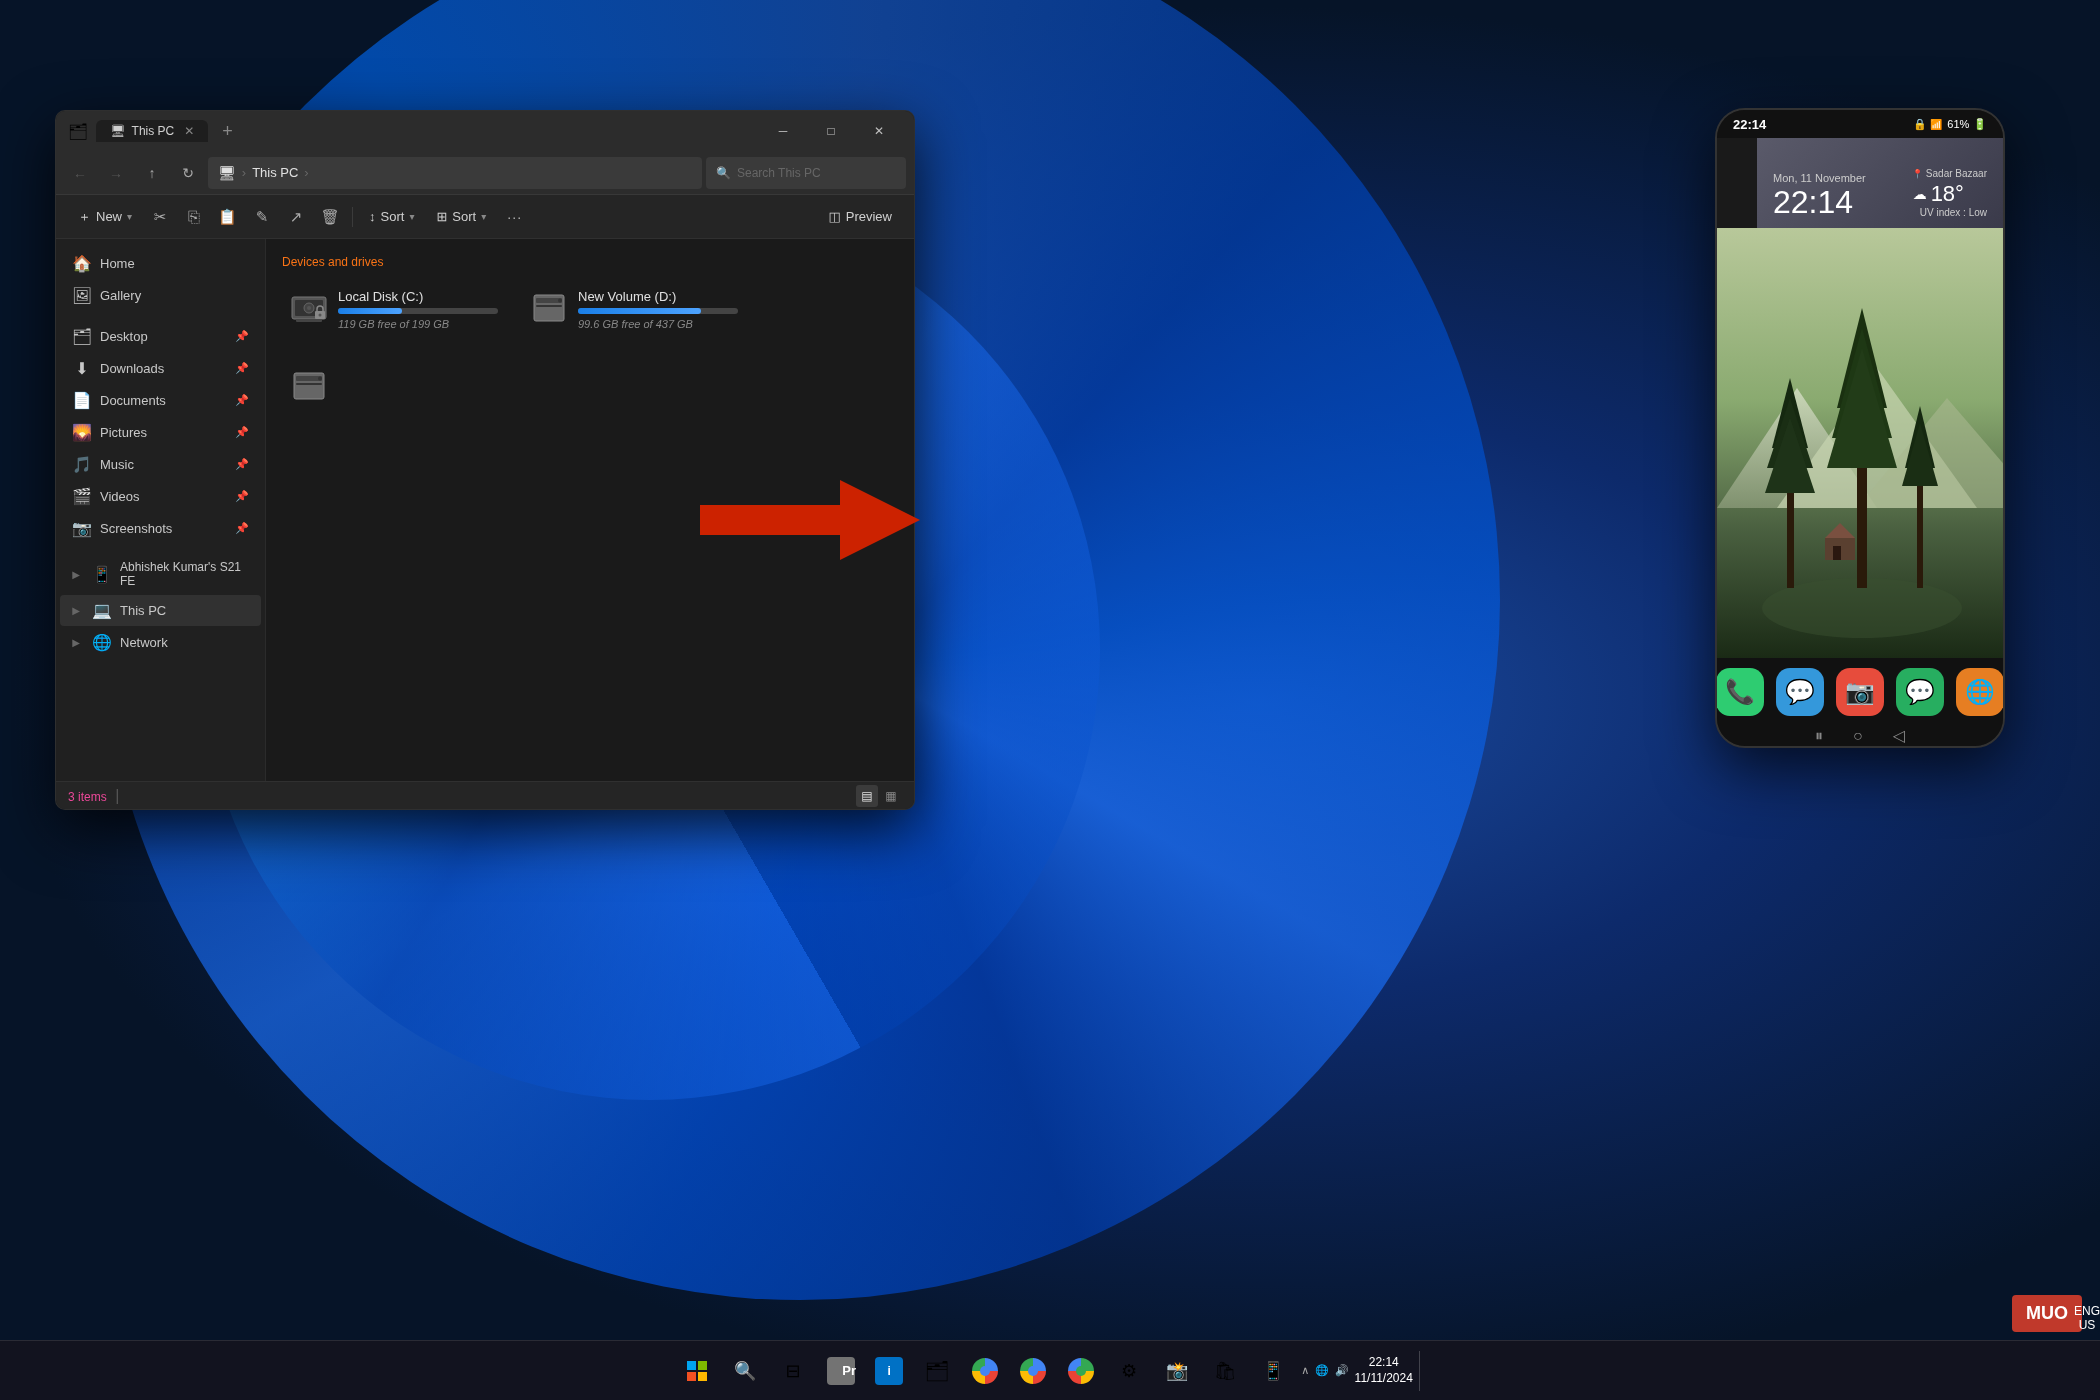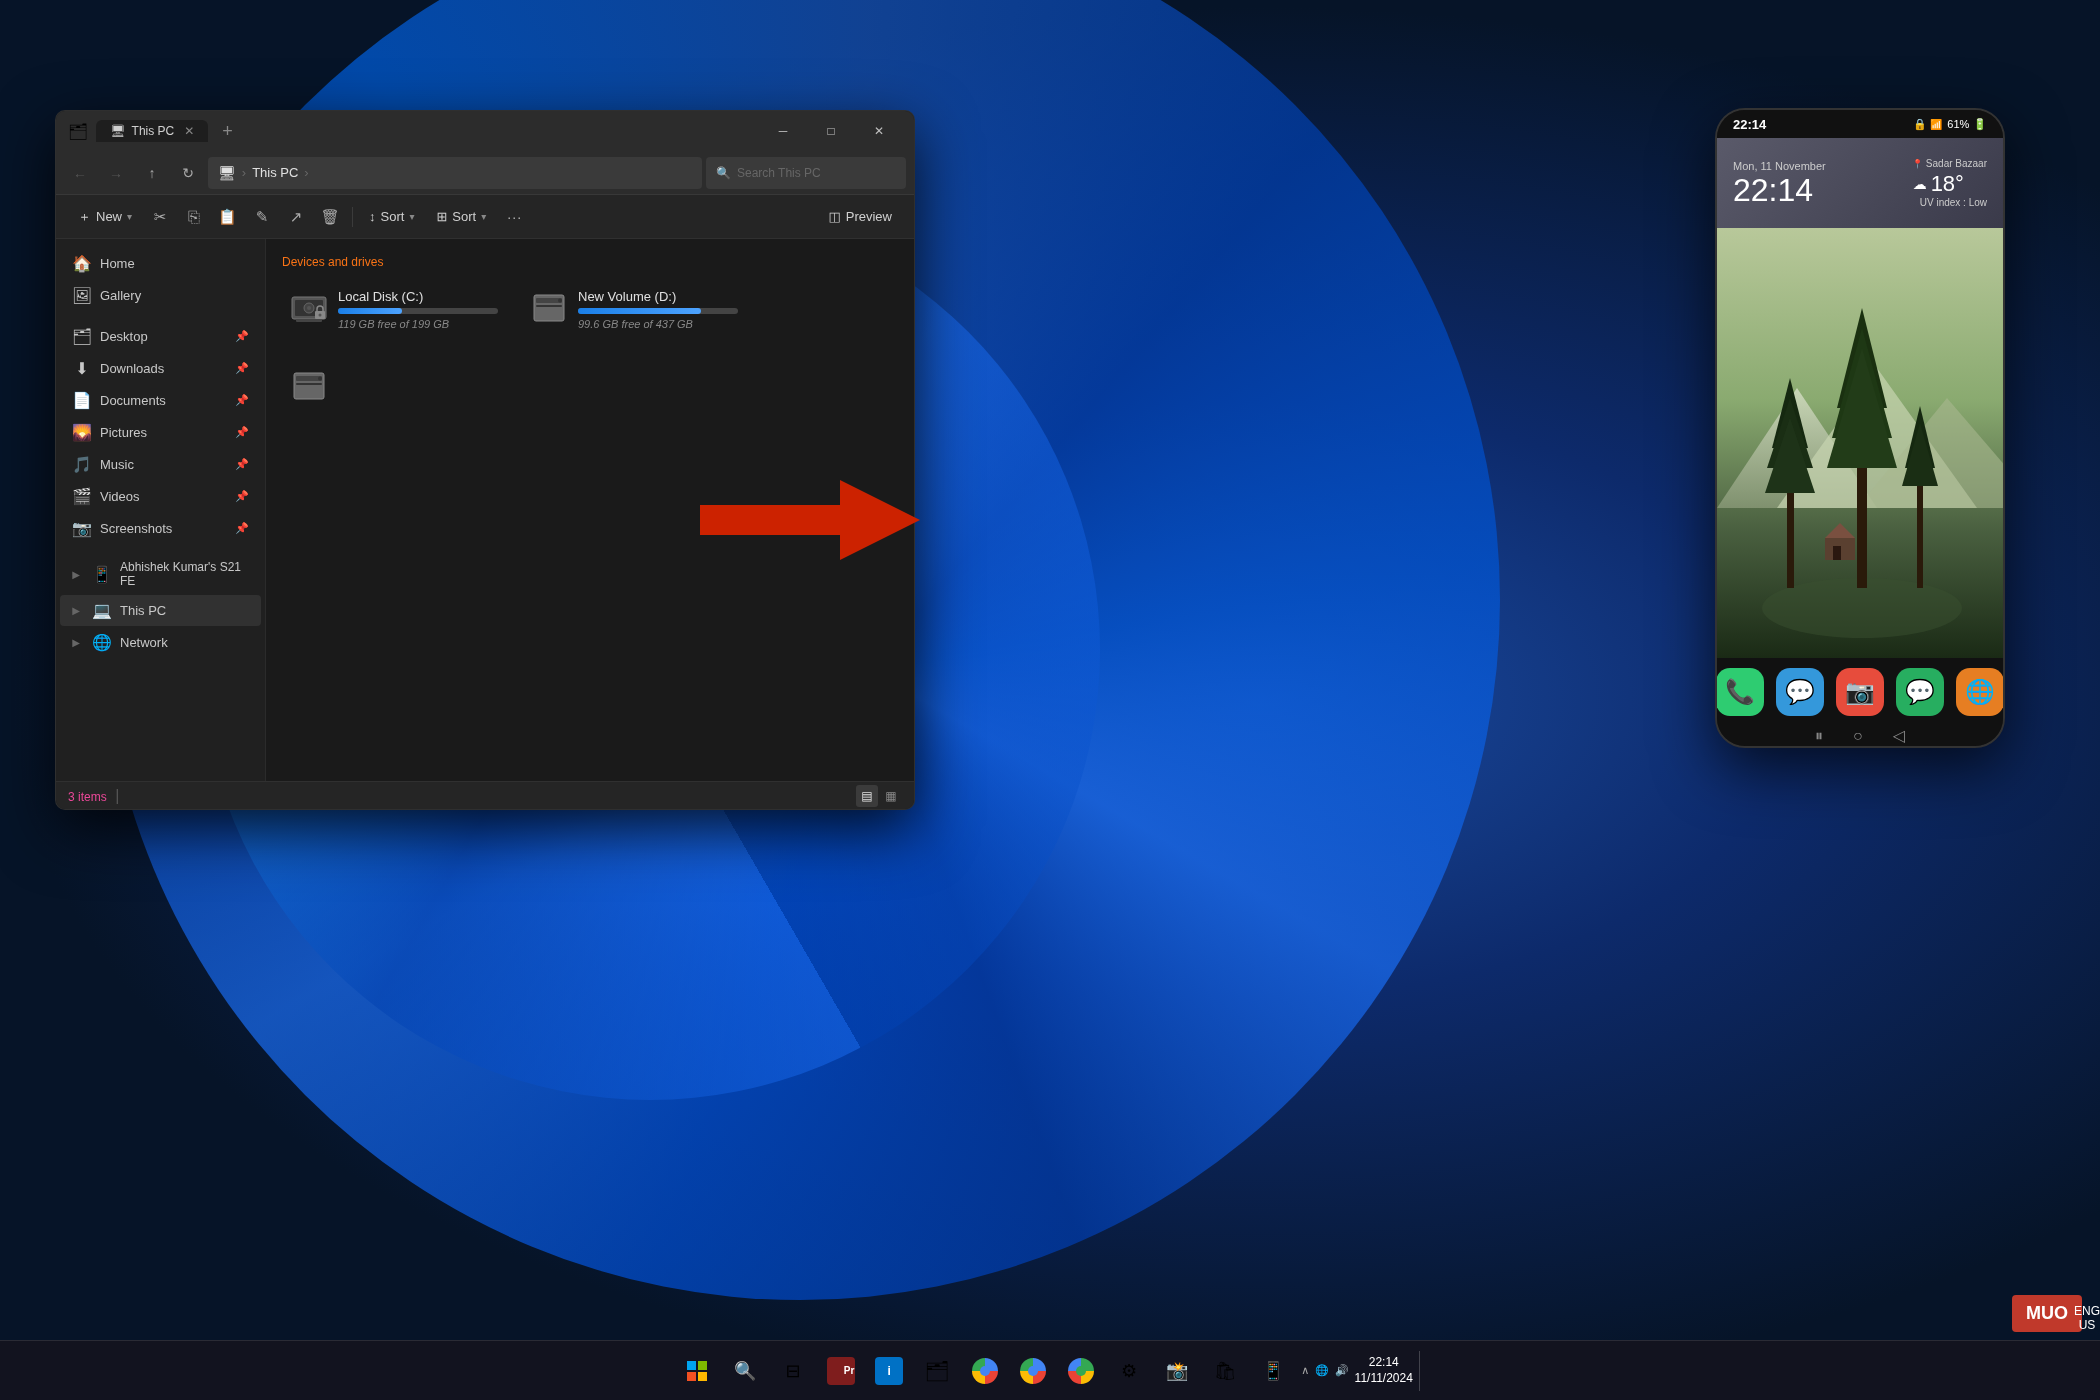--- a/index.html
+++ b/index.html
@@ -415,22 +415,23 @@
       align-items: center;
       gap: 4px;
       color: white;
       font-size: 11px;
     }
     .phone-weather-bar {
       height: 90px;
       background: linear-gradient(135deg, #5a5a6a 0%, #4a4a5a 50%, #3a3a4a 100%);
       padding: 10px 16px;
       display: flex;
-      align-items: center;
+      align-items: flex-end;
       justify-content: space-between;
+      margin-left: 40px;
     }
     .phone-date {
       color: white;
     }
     .phone-date-small {
       font-size: 11px;
       color: #ccc;
       margin-bottom: 2px;
     }
     .phone-time-large {
@@ -882,21 +883,21 @@
       <svg width="20" height="20" viewBox="0 0 20 20">
         <rect x="0" y="0" width="9" height="9" fill="#00a4ef"></rect>
         <rect x="11" y="0" width="9" height="9" fill="#7fba00"></rect>
         <rect x="0" y="11" width="9" height="9" fill="#f25022"></rect>
         <rect x="11" y="11" width="9" height="9" fill="#ffb900"></rect>
       </svg>
     </div>
     <div class="taskbar-icon" style="font-size:18px;">🔍</div>
     <div class="taskbar-icon" style="font-size:18px;">⊟</div>
     <div class="taskbar-icon">
-      <div style="background:#7f1d1d;color:white;width:28px;height:28px;border-radius:4px;display:flex;align-items:center;justify-content:center;font-weight:bold;font-size:10px;padding-left:16px;">Pr</div>
+      <div style="background:#737373;color:white;width:28px;height:28px;border-radius:4px;display:flex;align-items:center;justify-content:center;font-weight:bold;font-size:13px;padding-left:16px;">Pr</div>
     </div>
     <div class="taskbar-icon">
       <div style="background:#0071c5;color:white;width:28px;height:28px;border-radius:4px;display:flex;align-items:center;justify-content:center;font-size:12px;font-weight:bold;">i</div>
     </div>
     <div class="taskbar-icon" style="font-size:20px;">🗂</div>
     <div class="taskbar-icon">
       <div style="width:26px;height:26px;border-radius:50%;background:conic-gradient(#4285f4 0deg 90deg,#ea4335 90deg 180deg,#fbbc05 180deg 270deg,#34a853 270deg 360deg);display:flex;align-items:center;justify-content:center;">
         <div style="width:10px;height:10px;border-radius:50%;background:#4285f4;"></div>
       </div>
     </div>

